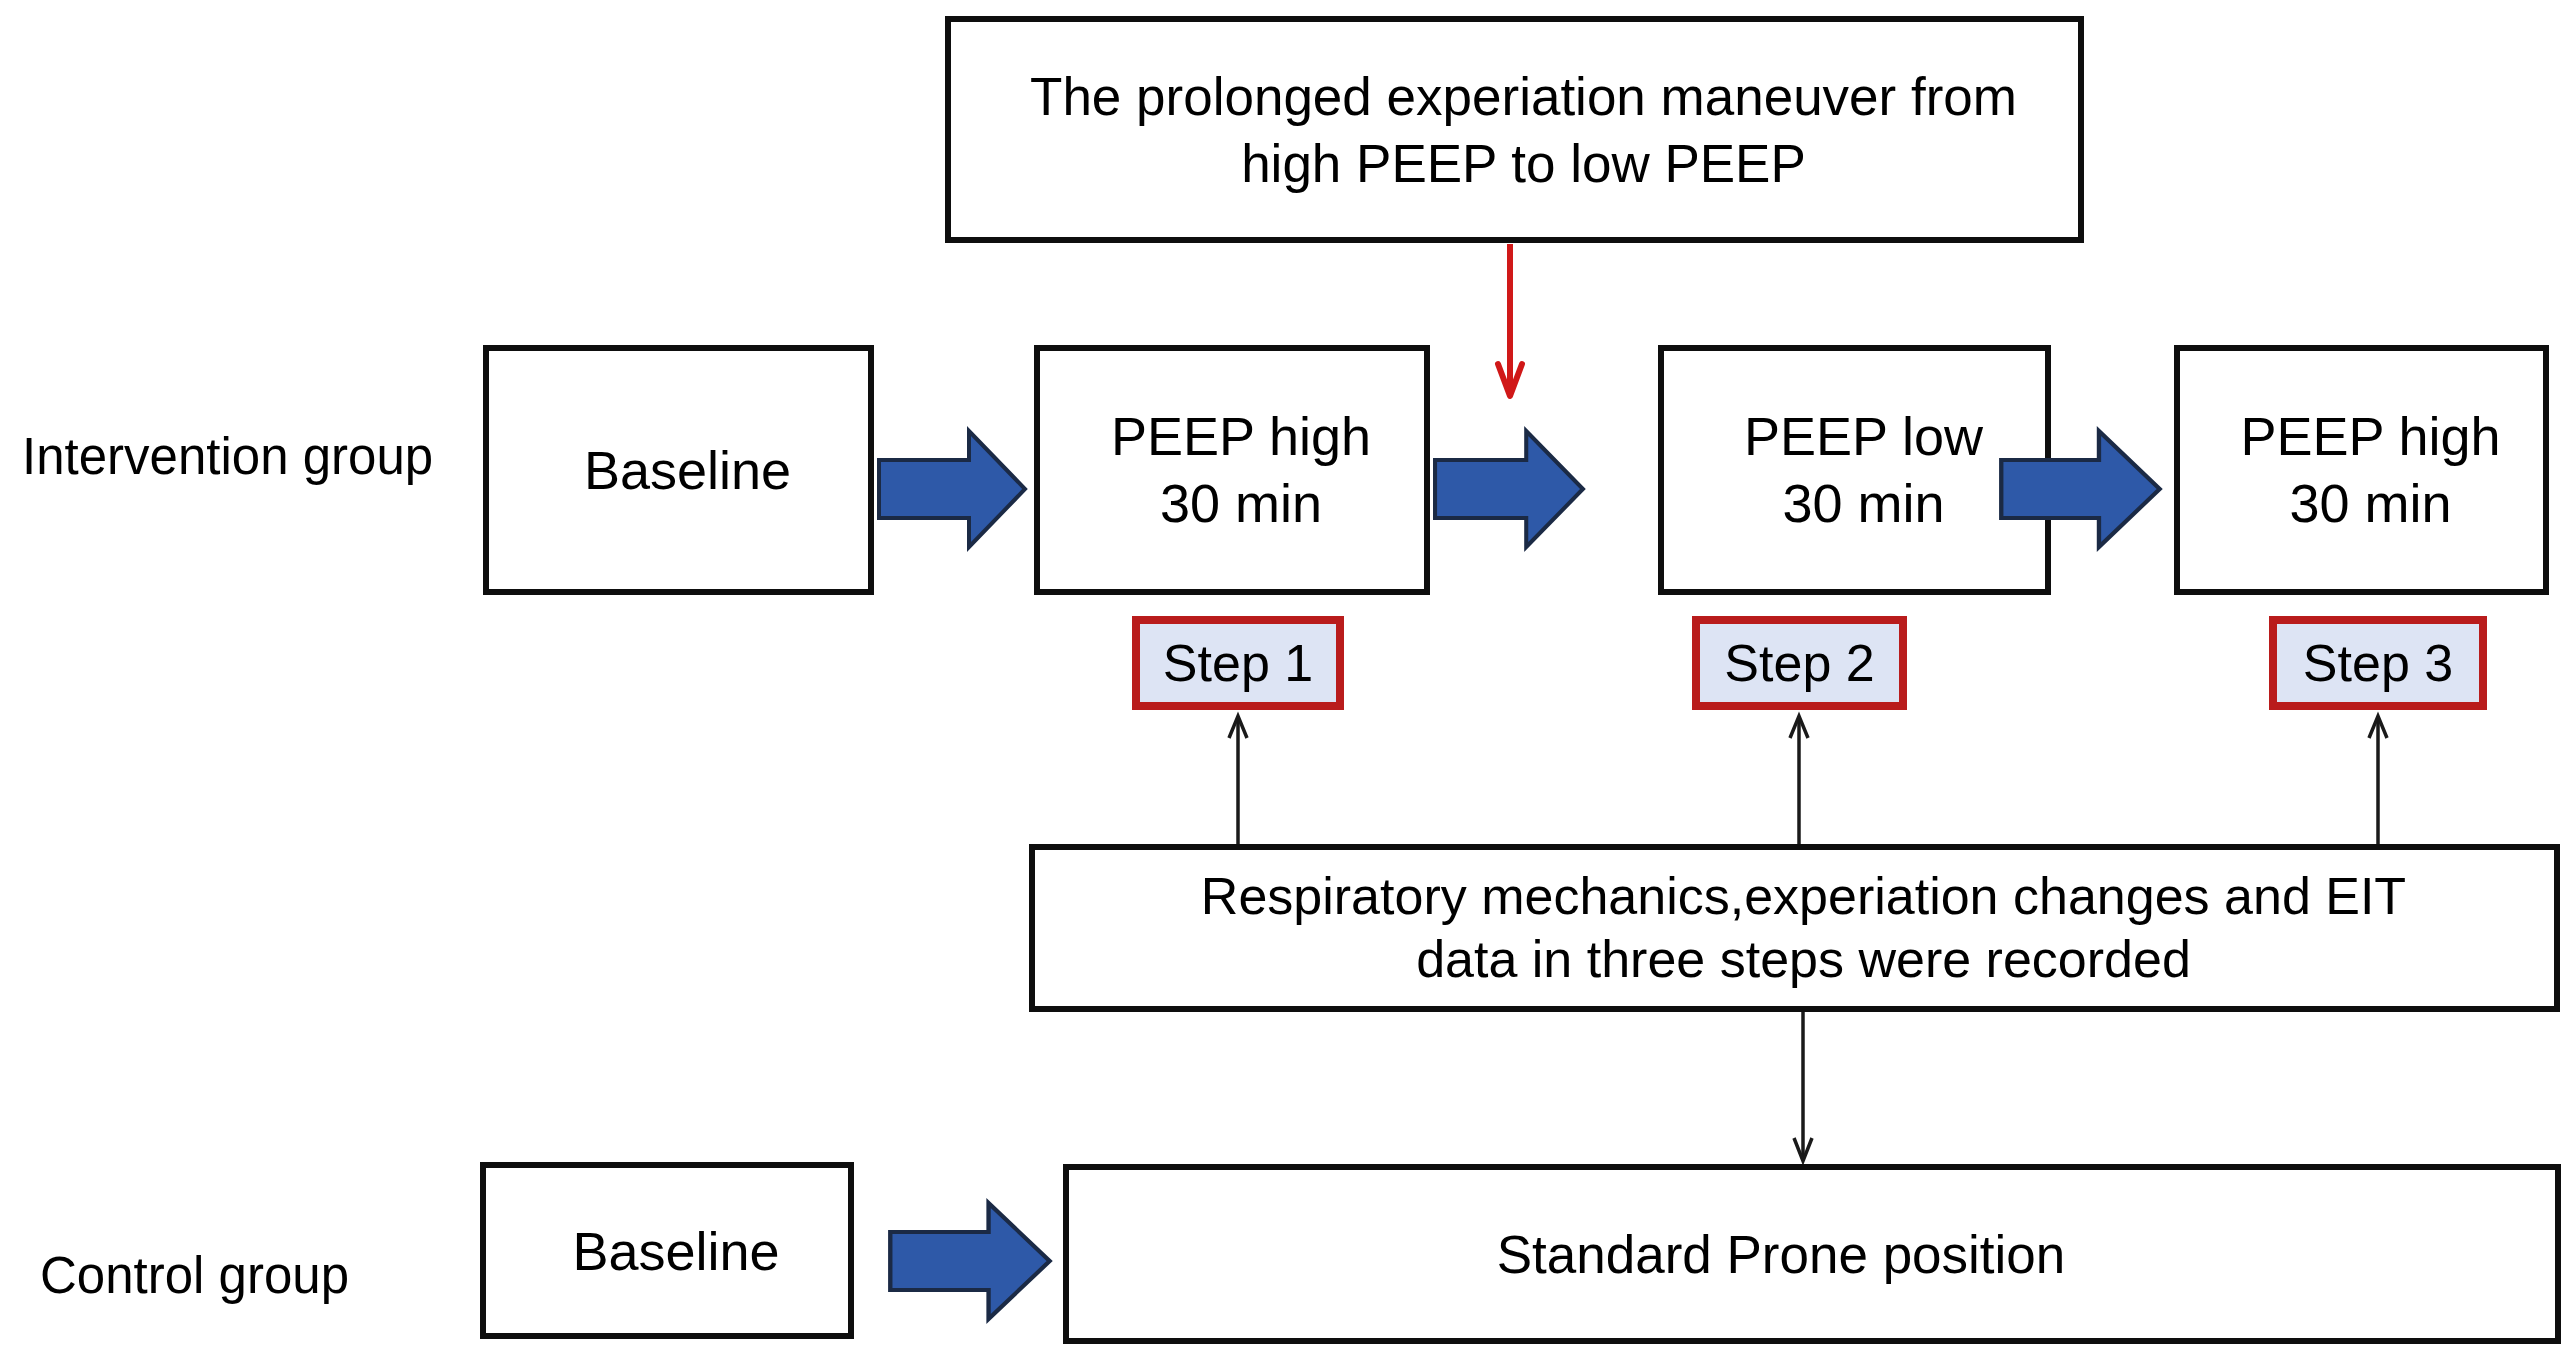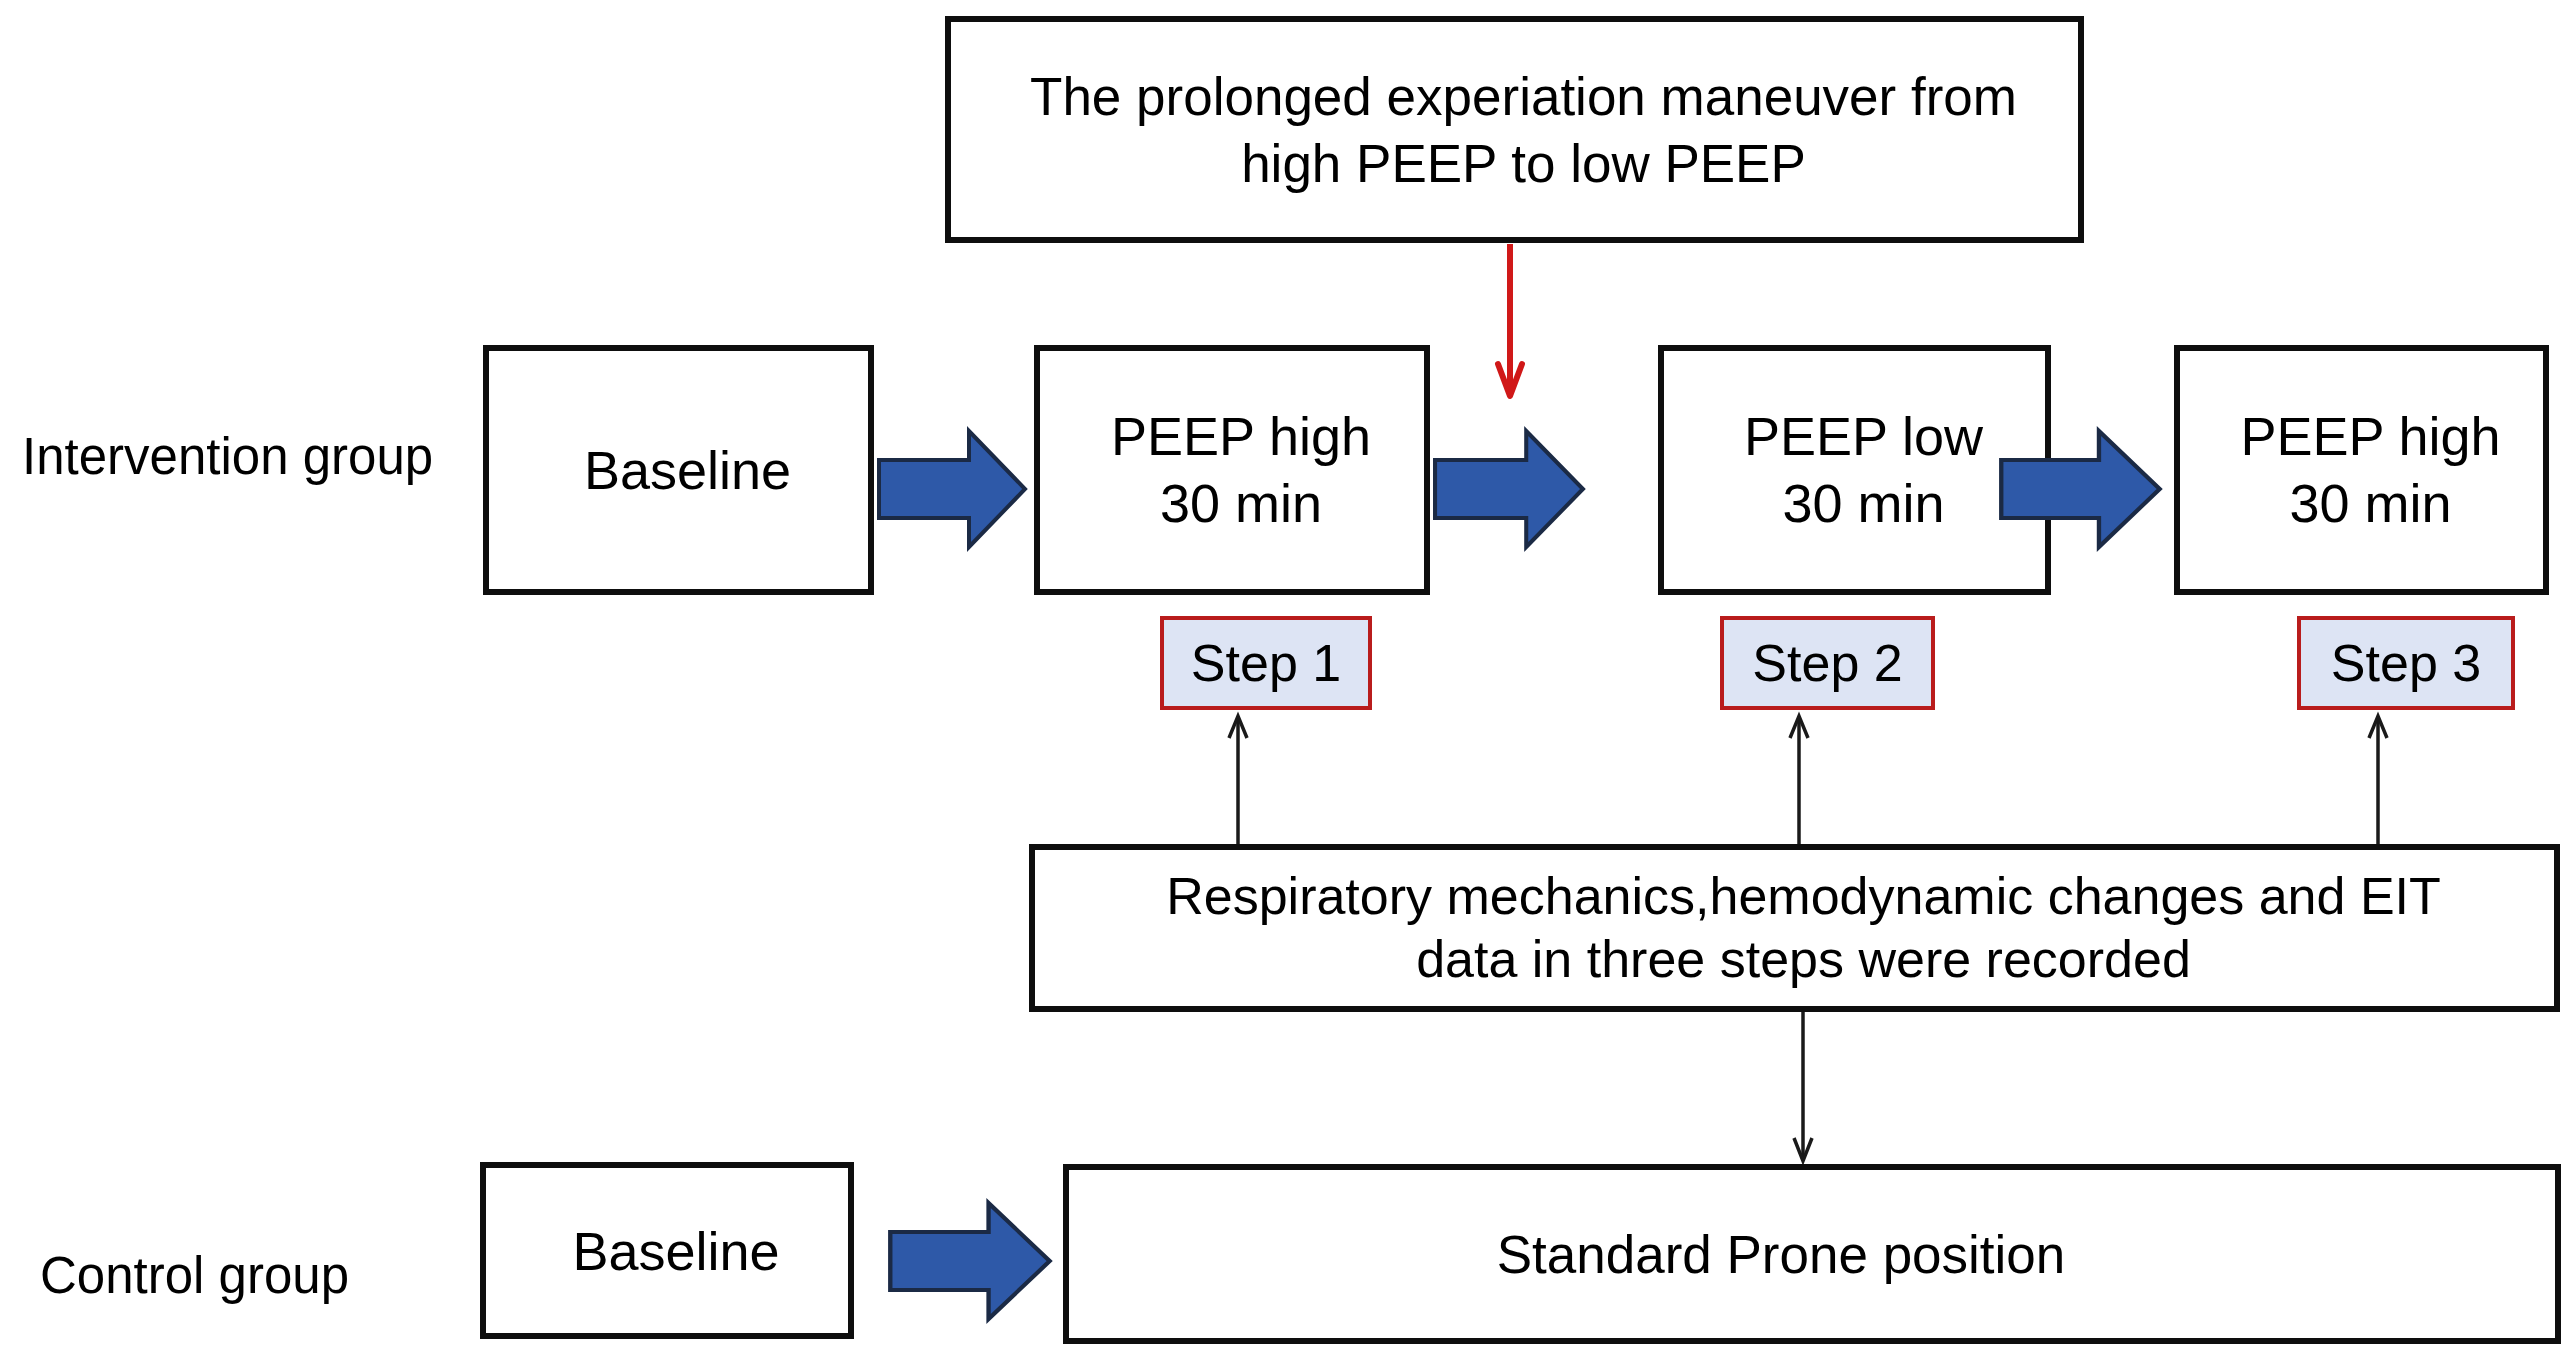--- a/index.html
+++ b/index.html
@@ -20,27 +20,26 @@
     display: flex;
     align-items: center;
     justify-content: center;
     text-align: center;
     white-space: pre-line;
     padding-left: 18px;
   }
   .step-box {
     position: absolute;
     box-sizing: border-box;
-    border: 4px solid #b91c1c;
+    border: 8px solid #b91c1c;
     background: #dde4f4;
     display: flex;
     align-items: center;
     justify-content: center;
     font-size: 52px;
-    margin-left: 28px;
   }
   .group-label {
     position: absolute;
     font-size: 51px;
     line-height: 56px;
     white-space: nowrap;
   }
   .arrow-svg { position: absolute; display: block; }
 
   #top-note      { left: 945px;  top: 16px;   width: 1139px; height: 227px; font-size: 53px; line-height: 67px; }
@@ -136,21 +135,21 @@
   <svg id="uparrow2" class="arrow-svg" viewBox="0 0 32 136">
     <line x1="16" y1="134" x2="16" y2="8" stroke-width="3.5" stroke="#1a1a1a"></line>
     <polyline points="7,28 16,6 25,28" fill="none" stroke-width="3.5" stroke="#1a1a1a"></polyline>
   </svg>
   <svg id="uparrow3" class="arrow-svg" viewBox="0 0 32 136">
     <line x1="16" y1="134" x2="16" y2="8" stroke-width="3.5" stroke="#1a1a1a"></line>
     <polyline points="7,28 16,6 25,28" fill="none" stroke-width="3.5" stroke="#1a1a1a"></polyline>
   </svg>
 
   <div id="resp-note" class="flow-box">
-    <span>Respiratory mechanics,hemodynamic changes and EIT
+    <span>Respiratory mechanics,experiation changes and EIT
 data in three steps were recorded</span>
   </div>
 
   <svg id="downarrow" class="arrow-svg" viewBox="0 0 32 155">
     <line x1="16" y1="0" x2="16" y2="146" stroke-width="3.5" stroke="#1a1a1a"></line>
     <polyline points="7,126 16,149 25,126" fill="none" stroke-width="3.5" stroke="#1a1a1a"></polyline>
   </svg>
 
   <div id="ctrl-label" class="group-label">Control group</div>
 

